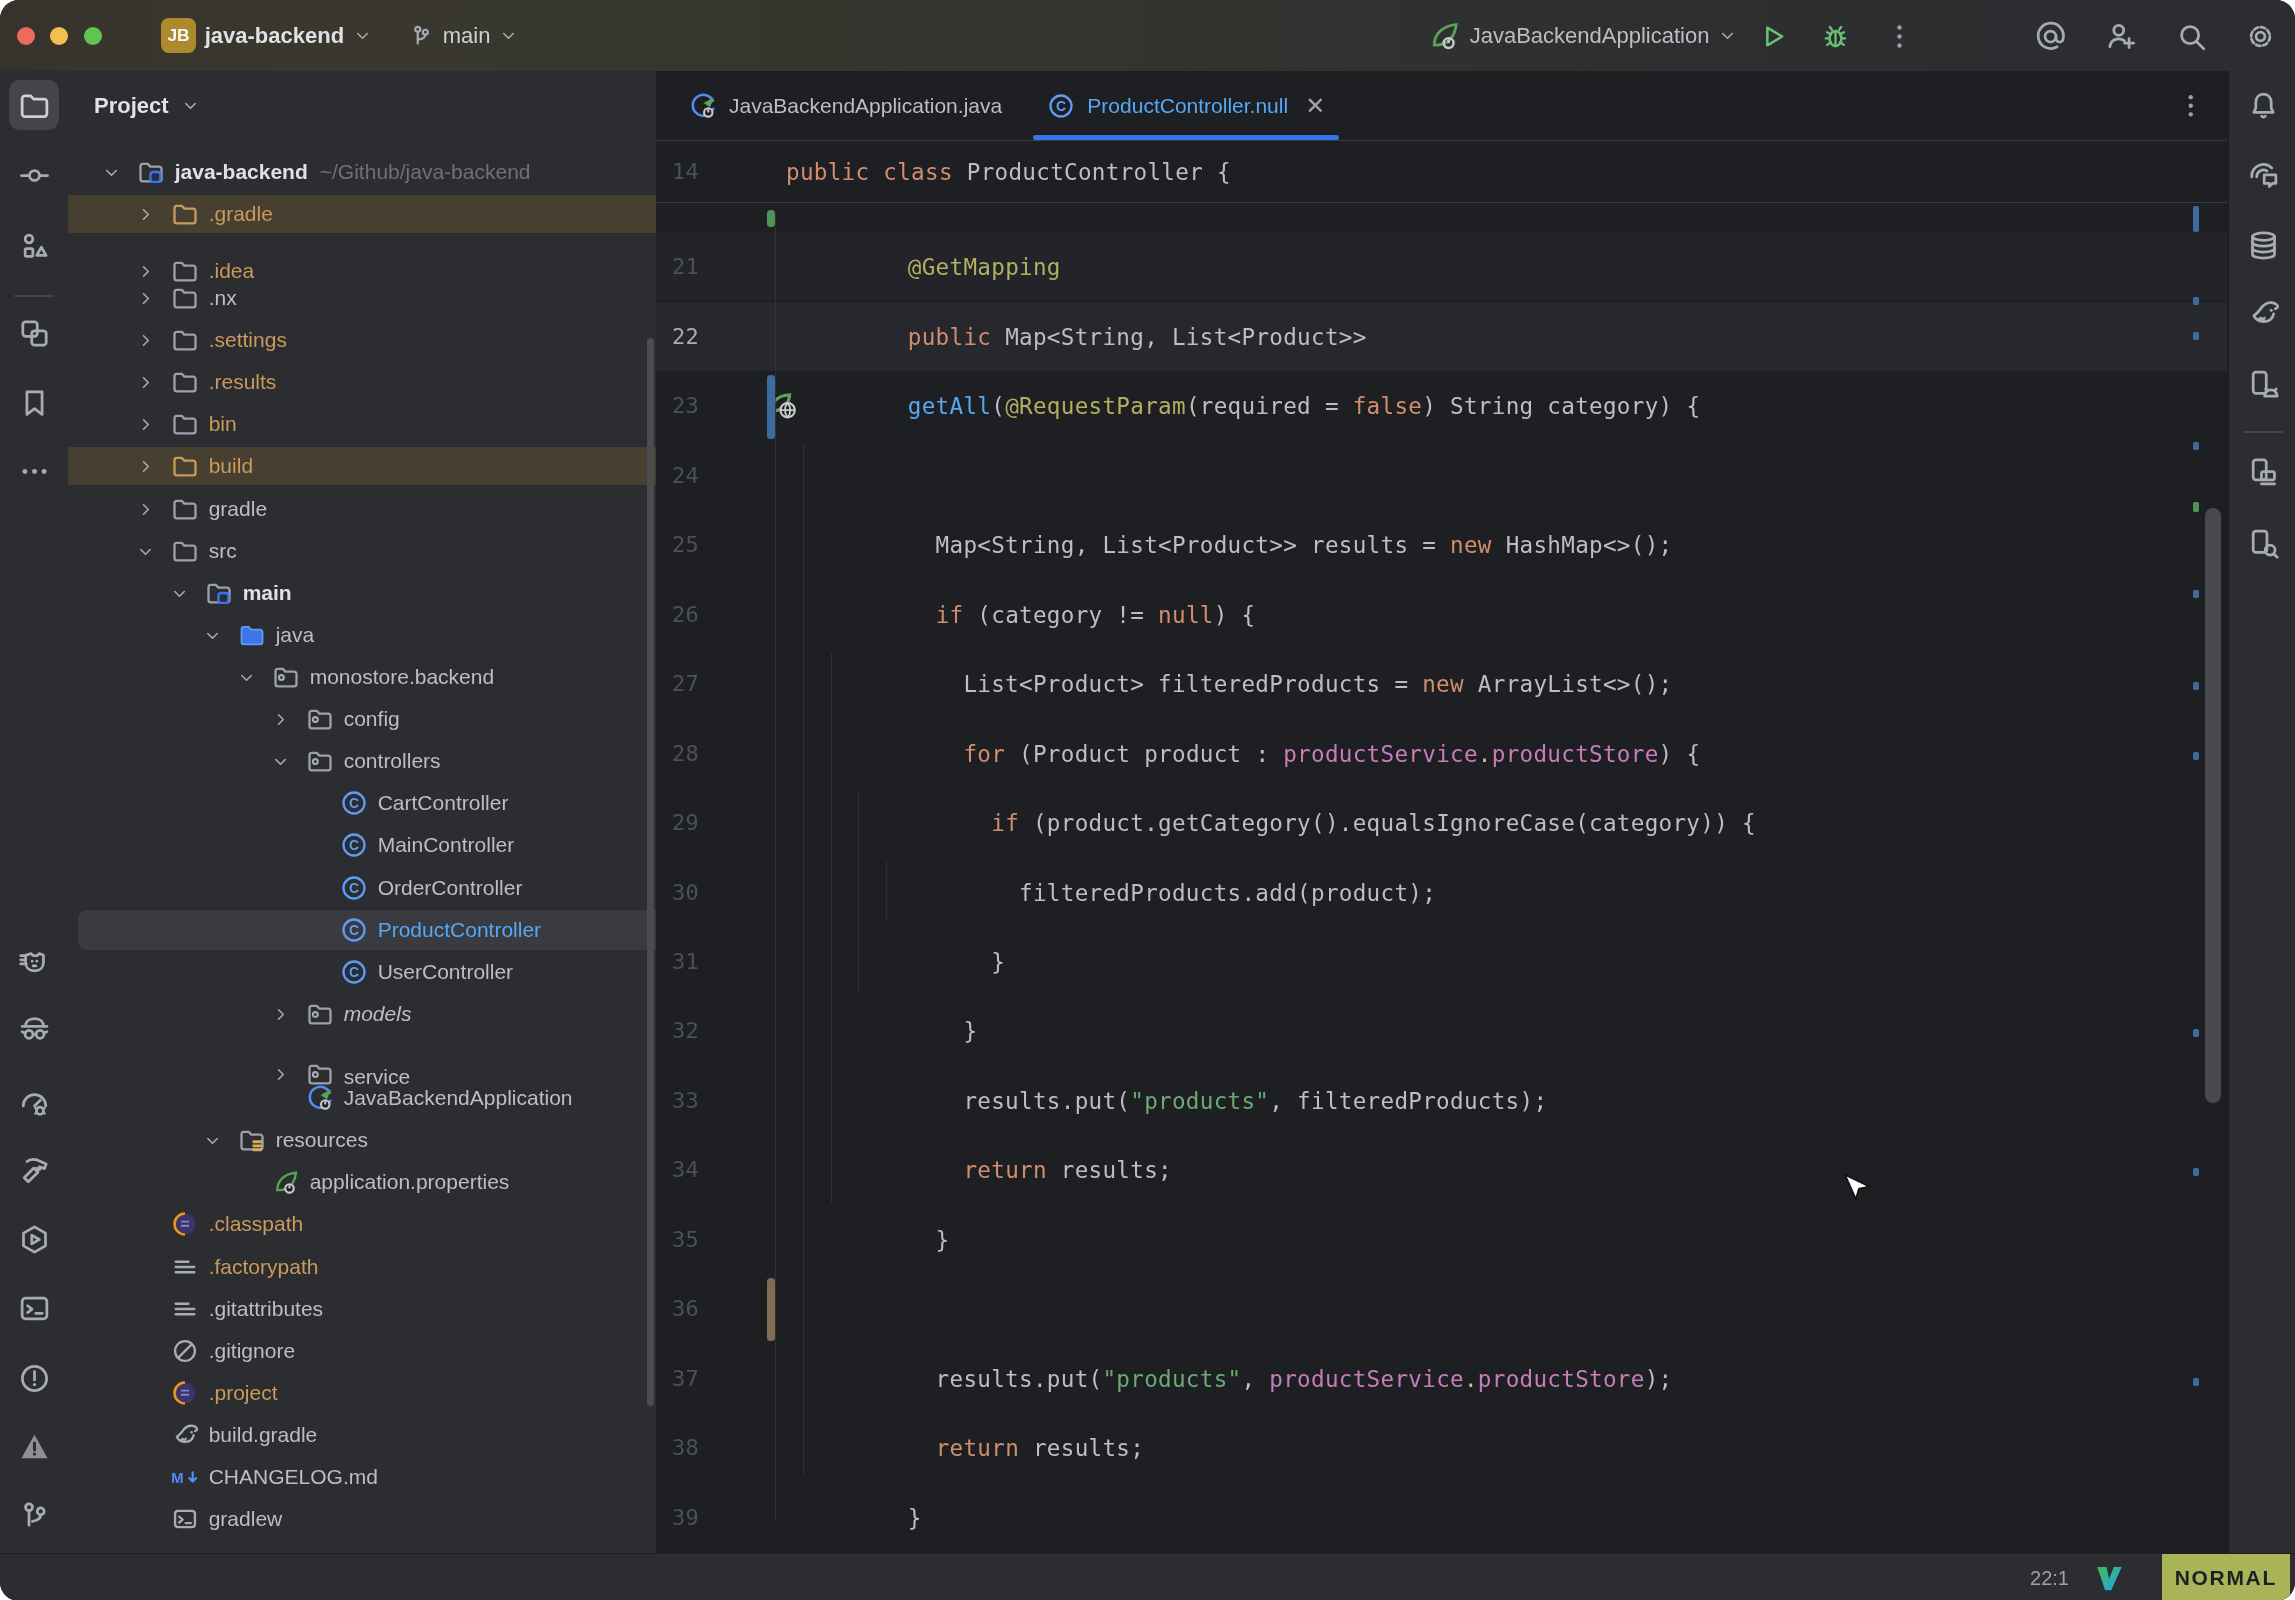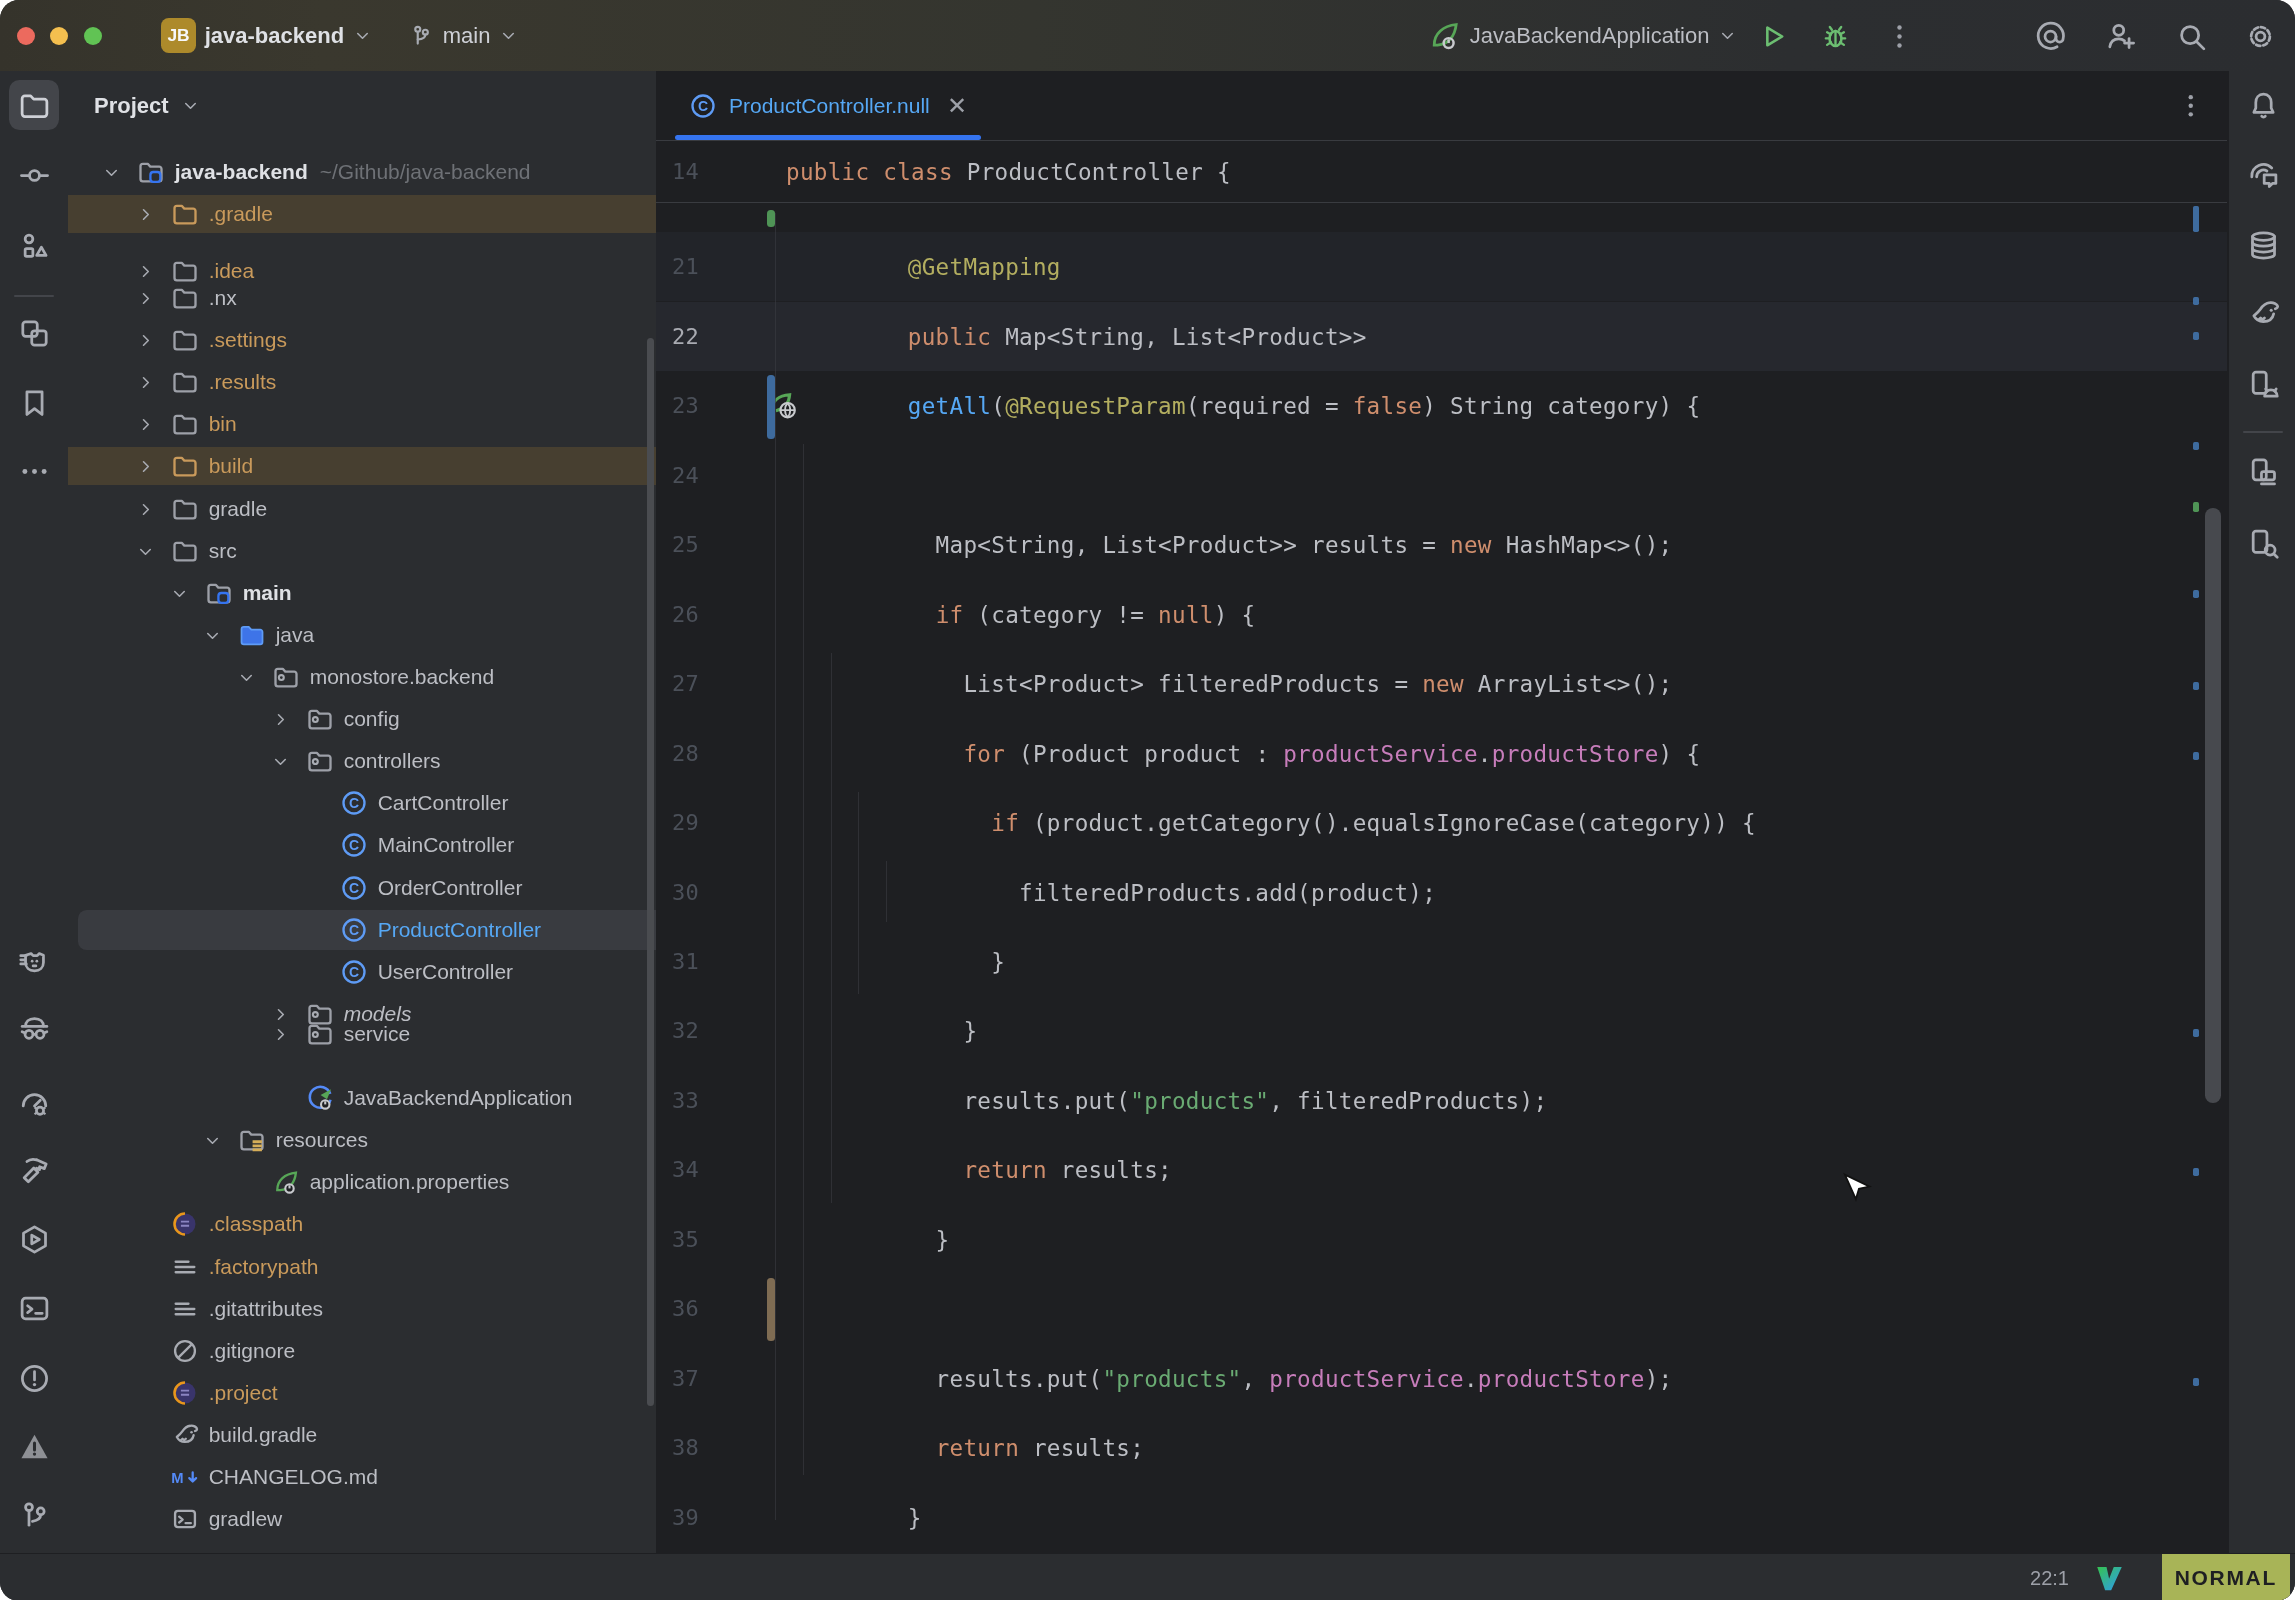--- a/index.html
+++ b/index.html
@@ -575,21 +575,21 @@
             </svg>
           </span>
           <span class="ticon">
             <svg width="28" height="28" viewBox="0 0 24 24">
               <path d="M3 7a2 2 0 0 1 2-2h4.2l2.2 2.4H19a2 2 0 0 1 2 2V18a2 2 0 0 1-2 2H5a2 2 0 0 1-2-2z" stroke="#9DA0A8" stroke-width="2" fill="none" stroke-linejoin="round"></path>
               <circle cx="8" cy="12.5" r="2.1" stroke="#A8ABB2" stroke-width="1.8" fill="none"></circle>
             </svg>
           </span>
           <span class="tlabel ">models</span>
         </div>
-        <div class="row" style="top: 943px; padding-left: 196px;">
+        <div class="row" style="top: 978px; padding-left: 196px; align-items: flex-end;">
           <span class="chev">
             <svg width="19" height="19" viewBox="0 0 24 24">
               <path d="M9.5 6l6 6-6 6" stroke="#A8ABB2" stroke-width="2" fill="none" stroke-linecap="round" stroke-linejoin="round"></path>
             </svg>
           </span>
           <span class="ticon">
             <svg width="28" height="28" viewBox="0 0 24 24">
               <path d="M3 7a2 2 0 0 1 2-2h4.2l2.2 2.4H19a2 2 0 0 1 2 2V18a2 2 0 0 1-2 2H5a2 2 0 0 1-2-2z" stroke="#9DA0A8" stroke-width="2" fill="none" stroke-linejoin="round"></path>
               <circle cx="8" cy="12.5" r="2.1" stroke="#A8ABB2" stroke-width="1.8" fill="none"></circle>
             </svg>
@@ -722,20 +722,31 @@
             </svg>
           </span>
           <span class="tlabel ">gradlew.bat</span>
         </div>
       </div>
     <div id="panel-scroll" style="top:267px;height:1068px"></div>
   </div>
 
   <div id="editor">
     <div id="tabbar">
+        <div class="tab">
+          <span style="display:flex">
+            <svg width="28" height="28" viewBox="0 0 24 24">
+              <path d="M20.8 8.5A9 9 0 1 0 21 13.5" stroke="#548AF7" stroke-width="2.2" fill="none"></path>
+              <path d="M21.5 4.5l-9 5 5.5 3.5z" fill="#57A657"></path>
+              <circle cx="16.5" cy="17.5" r="3.6" fill="#1E1F22" stroke="#C8CACE" stroke-width="1.8"></circle>
+              <path d="M16.5 14.8v2.7" stroke="#C8CACE" stroke-width="1.8"></path>
+            </svg>
+          </span>
+          <span>JavaBackendApplication.java</span>
+        </div>
         <div class="tab active">
           <span style="display:flex">
             <svg width="28" height="28" viewBox="0 0 24 24" style="font-size:24px">
               <circle cx="12" cy="12" r="9" stroke="#5E9BF5" stroke-width="2" fill="none"></circle>
               <text x="12" y="16.3" font-size="12" font-weight="bold" fill="#5E9BF5" text-anchor="middle" font-family="Liberation Sans,sans-serif">C</text>
             </svg>
           </span>
           <span>ProductController.null</span>
           <span class="close">✕</span>
           <div class="underline"></div>

